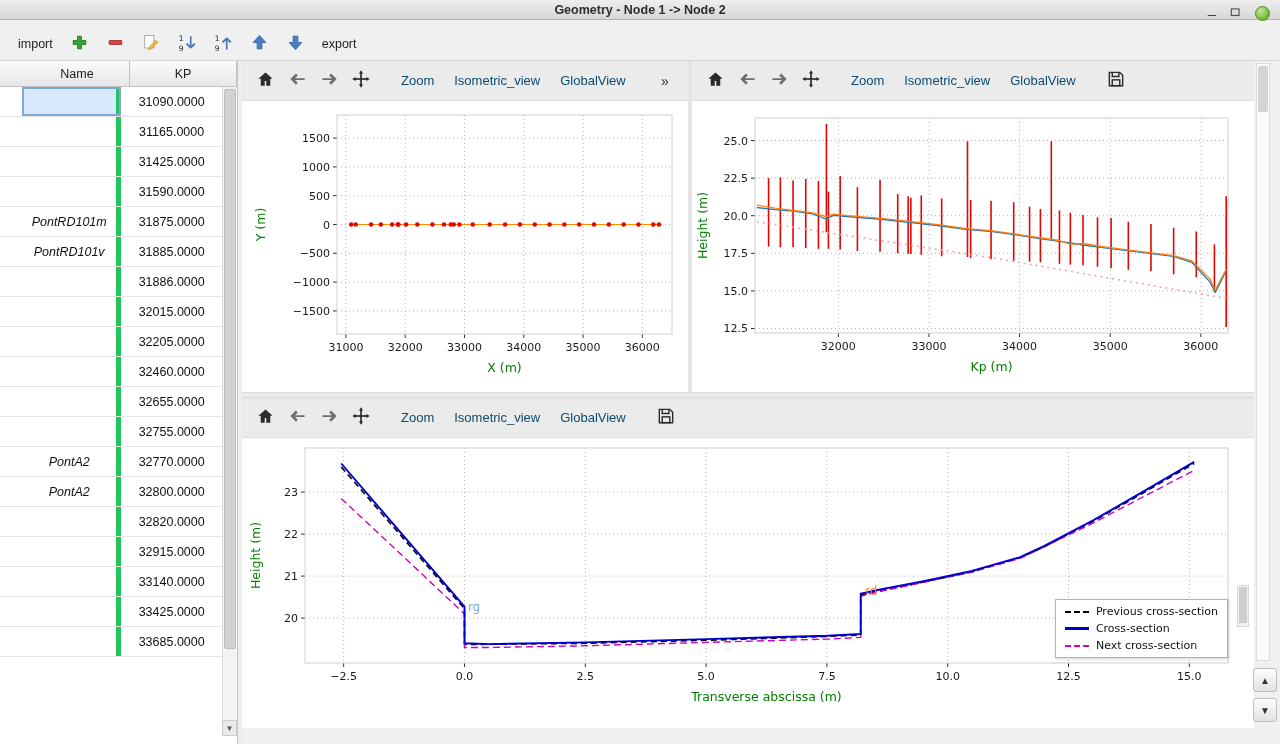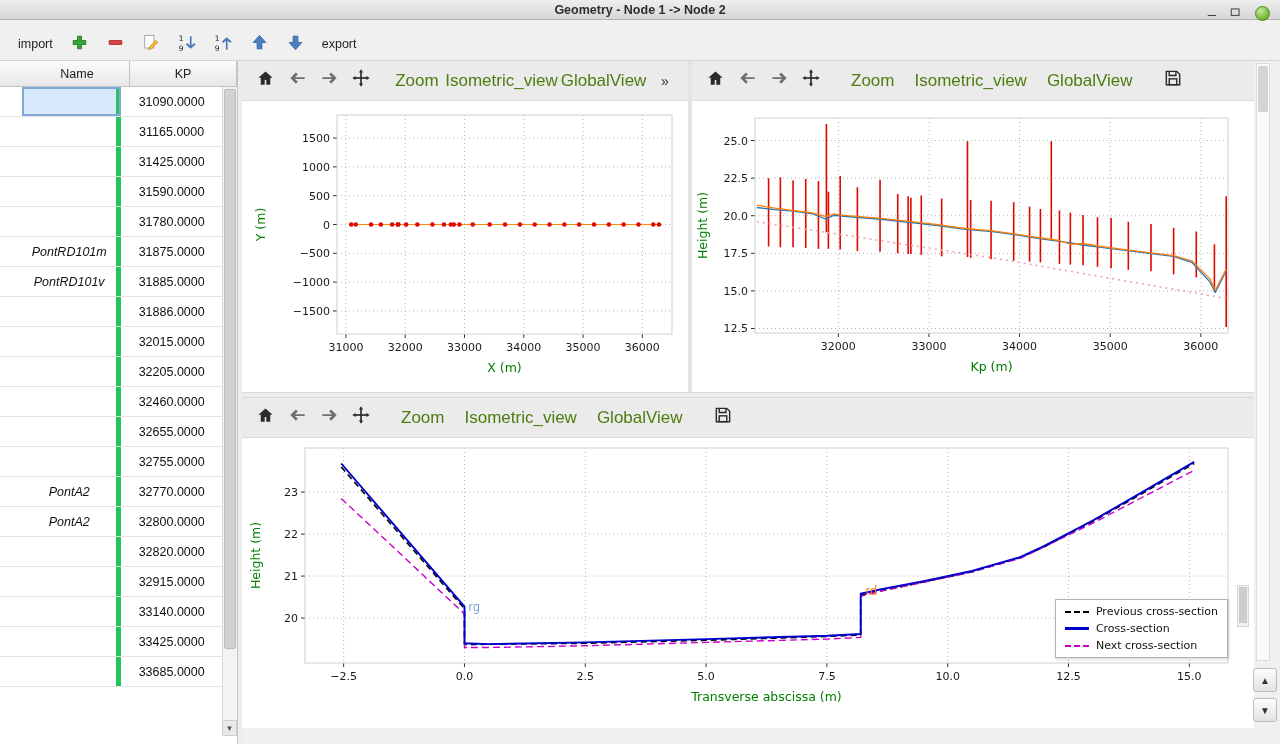--- a/index.html
+++ b/index.html
@@ -49,21 +49,21 @@
   .hsplitter{position:absolute;left:242px;top:392px;width:1012px;height:6px;background:#ececec;
     border-top:1px solid #dadada;border-bottom:1px solid #dadada;}
 
   
   .panel{position:absolute;background:#ffffff;}
   #panelA{left:242px;top:61px;width:446px;height:331px;}
   #panelB{left:692px;top:61px;width:562px;height:331px;}
   #panelC{left:242px;top:398px;width:1012px;height:330px;}
   .plot-toolbar{height:40px;display:flex;align-items:center;gap:2px;padding:0 8px;background:#ebebeb;border-bottom:1px solid #dddddd;}
   .ptb-btn{height:30px;min-width:30px;border:none;background:transparent;display:flex;align-items:center;
-    justify-content:center;font-size:17px;color:#4d7c0f;padding:0 9px;}
+    justify-content:center;font-size:13px;color:#0c4a6e;padding:0 9px;}
   .ptb-btn.icon{padding:0 5px;}
   .ptb-gap{width:12px;}
   .overflow-btn{margin-left:auto;font-size:14px;color:#333;}
   svg text{font-family:"DejaVu Sans",sans-serif;}
 
   
   .legend{position:absolute;right:26px;bottom:70px;background:#ffffff;border:1px solid #b3b3b3;
     box-shadow:1px 1px 3px rgba(0,0,0,.18);padding:5px 9px;display:flex;flex-direction:column;gap:4px;}
   .lg-row{display:flex;align-items:center;gap:7px;}
   .lg-line{width:24px;height:0;}
@@ -176,24 +176,20 @@
           <div class="cell name"></div>
           <div class="cell kp">31165.0000</div>
         </div>
         <div class="row">
           <div class="cell name"></div>
           <div class="cell kp">31425.0000</div>
         </div>
         <div class="row">
           <div class="cell name"></div>
           <div class="cell kp">31590.0000</div>
-        </div>
-        <div class="row">
-          <div class="cell name"></div>
-          <div class="cell kp">31780.0000</div>
         </div>
         <div class="row">
           <div class="cell name">PontRD101m</div>
           <div class="cell kp">31875.0000</div>
         </div>
         <div class="row">
           <div class="cell name">PontRD101v</div>
           <div class="cell kp">31885.0000</div>
         </div>
         <div class="row">

